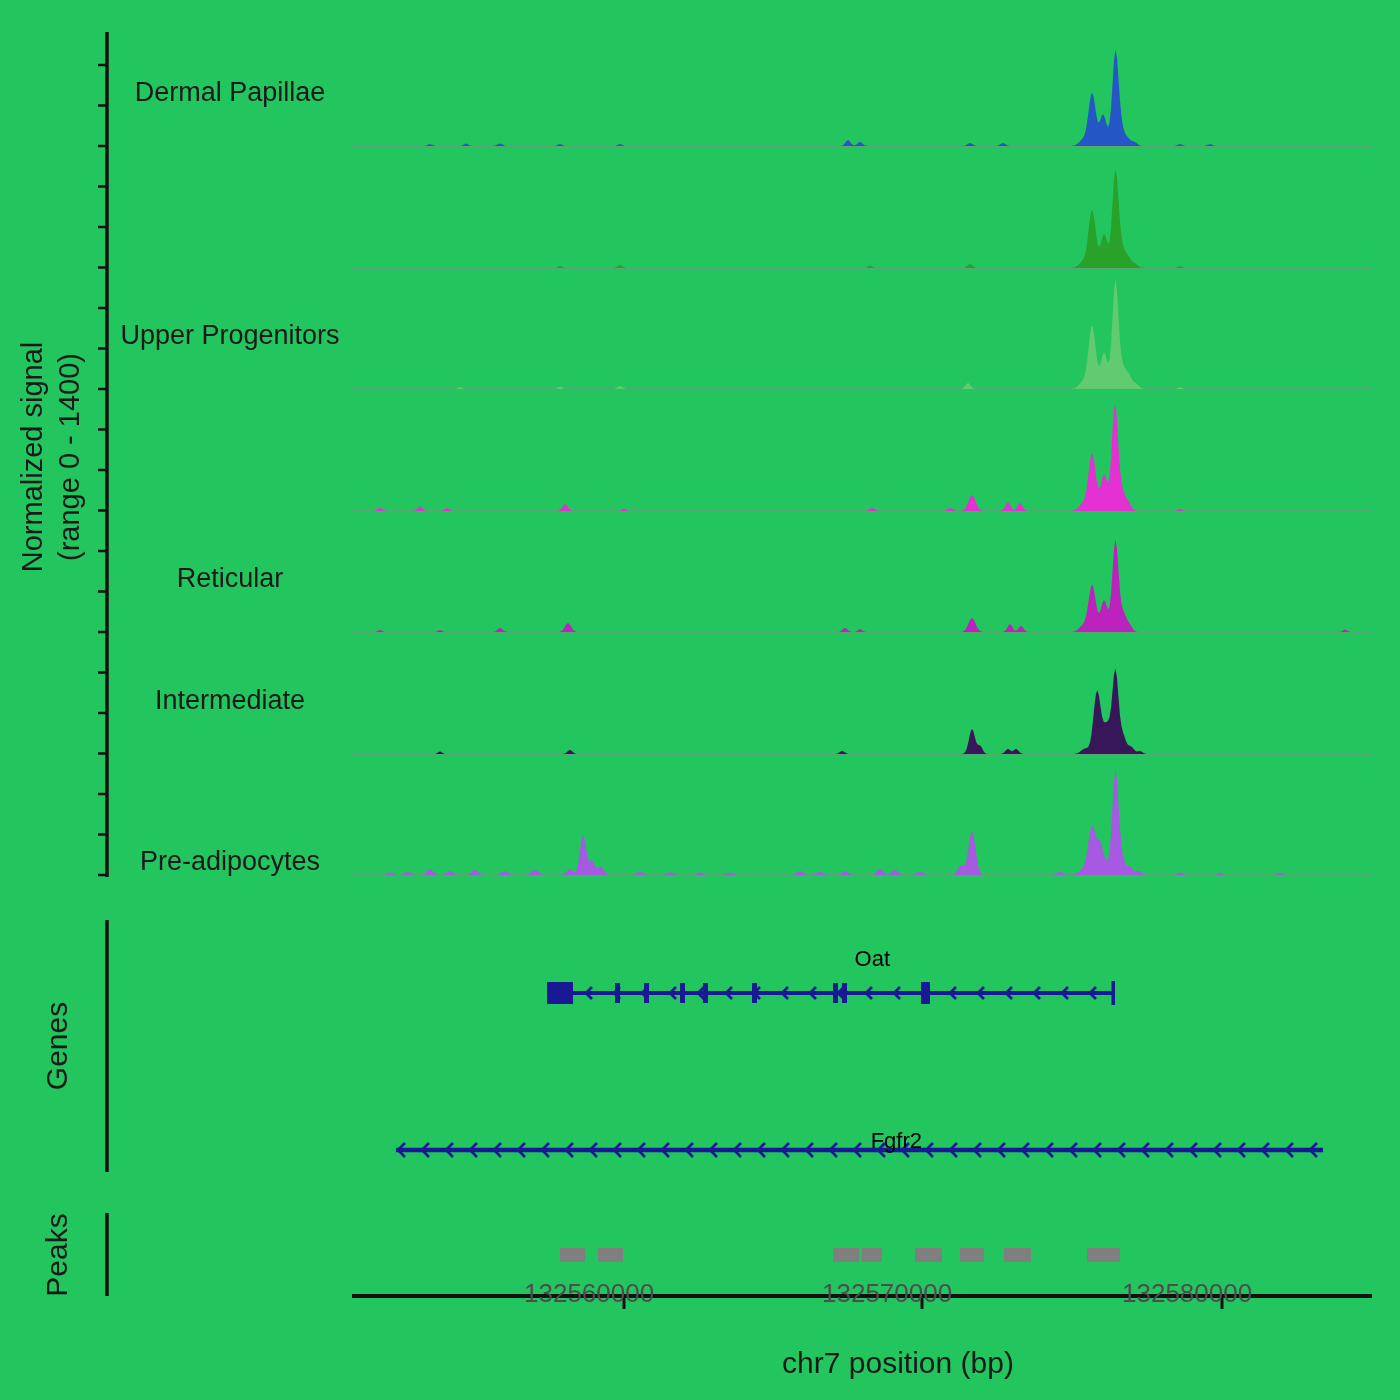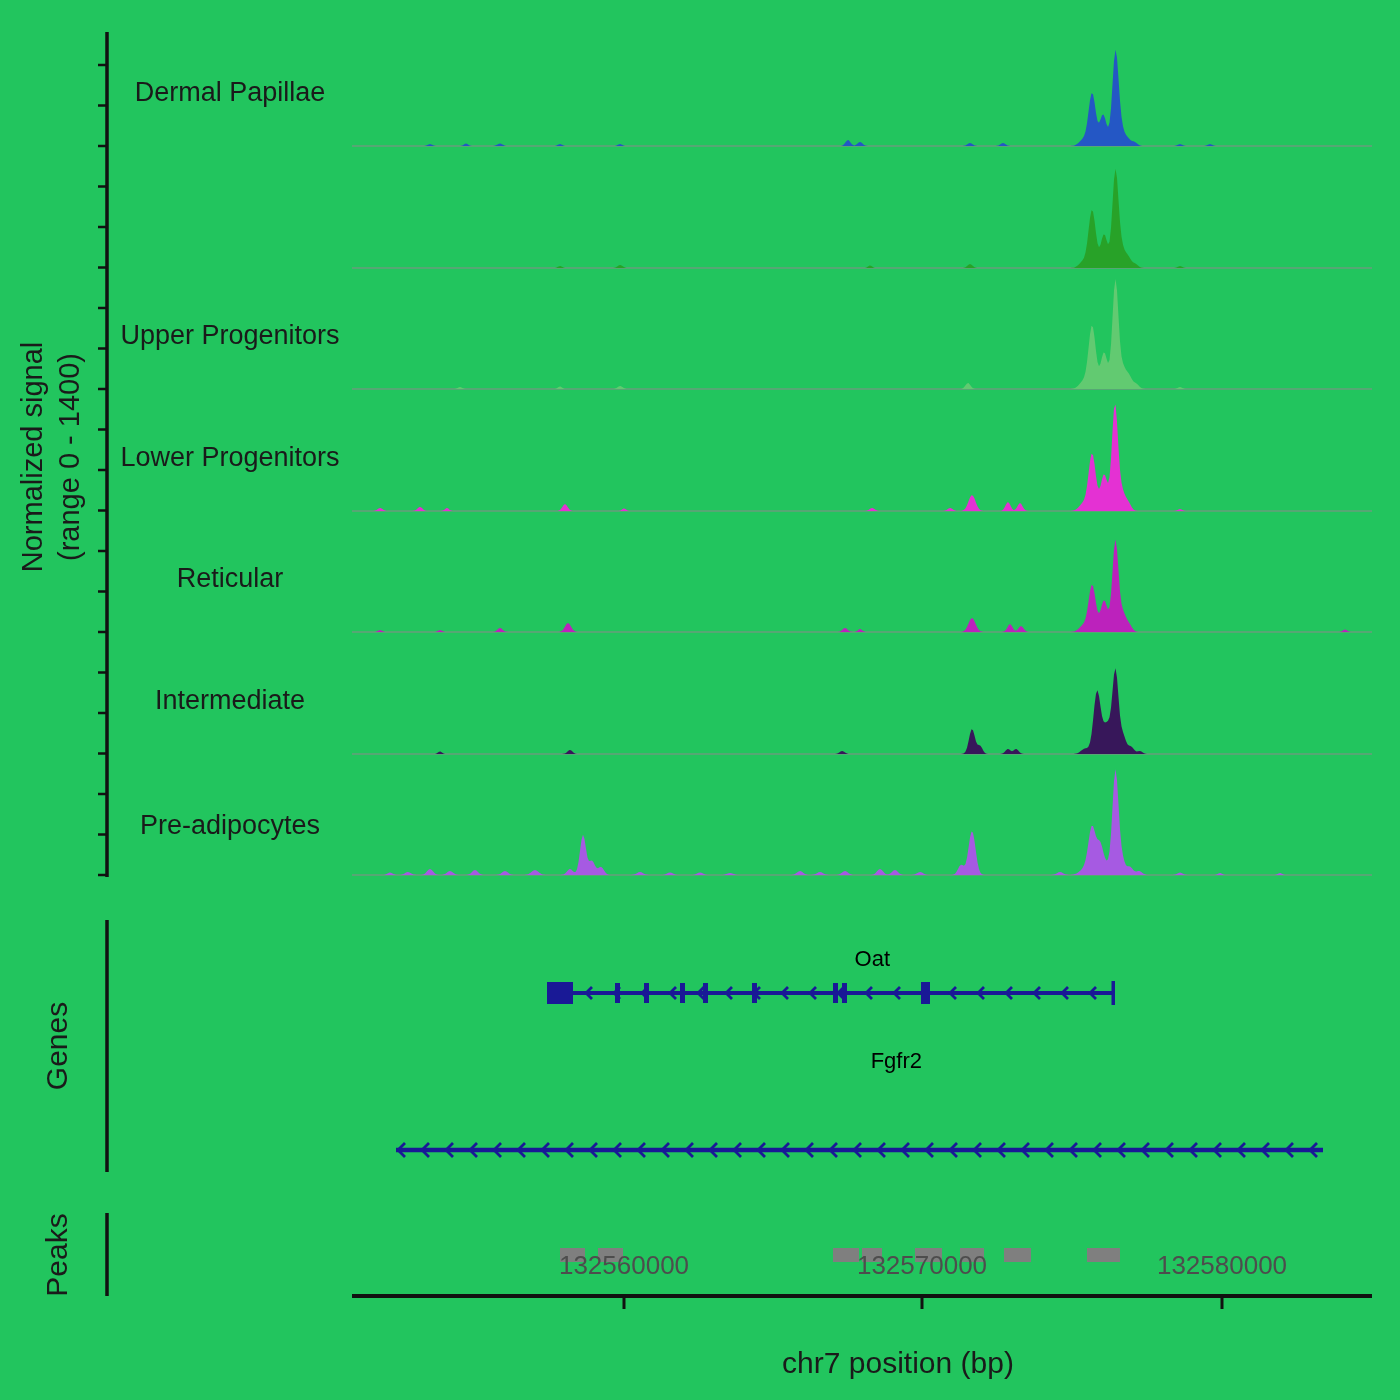--- a/index.html
+++ b/index.html
@@ -5,21 +5,21 @@
   html,body{margin:0;padding:0;background:#ffffff;}
   #fig{position:relative;width:1400px;height:1400px;background:#22c55e;overflow:hidden;
        font-family:Liberation Sans, sans-serif;}
   #cv{position:absolute;left:0;top:0;}
   .lbl{position:absolute;color:#1a1a1a;}
   .track-label{left:110px;width:240px;text-align:center;font-size:27px;line-height:34px;}
   .rot{transform:rotate(-90deg);text-align:center;}
   .ylab{left:-208px;top:419px;width:520px;height:76px;font-size:29px;line-height:37px;}
   .section-label{width:240px;height:36px;font-size:30px;line-height:36px;left:-63px;}
   .gene-label{width:120px;text-align:right;font-size:22px;color:#000;}
-  .xtick{top:1250px;width:200px;text-align:center;font-size:26px;color:#4d4d4d;}
+  .xtick{top:1278px;width:200px;font-size:26px;color:#4d4d4d;}
   .xtitle{left:698px;top:1346px;width:400px;text-align:center;font-size:30px;color:#1a1a1a;}
 </style>
 </head>
 <body>
 
 <div id="fig">
   <svg id="cv" width="1400" height="1400">
       <g>
         <line x1="107" y1="32" x2="107" y2="877" stroke="#111111" stroke-width="3.5"></line>
         <line x1="98" y1="65" x2="107" y2="65" stroke="#111111" stroke-width="2.5"></line>
@@ -161,32 +161,31 @@
       <g>
         <line x1="352" y1="1296" x2="1372" y2="1296" stroke="#111111" stroke-width="4"></line>
         <line x1="624" y1="1296" x2="624" y2="1309" stroke="#111111" stroke-width="3"></line>
         <line x1="922" y1="1296" x2="922" y2="1309" stroke="#111111" stroke-width="3"></line>
         <line x1="1222" y1="1296" x2="1222" y2="1309" stroke="#111111" stroke-width="3"></line>
       </g>
     </svg>
 
   <div class="lbl track-label" style="top:75px">Dermal Papillae</div>
   <div class="lbl track-label" style="top:318px">Upper Progenitors</div>
-  <div class="lbl track-label" style="top:440px">Lower Progenitors</div>
   <div class="lbl track-label" style="top:561px">Reticular</div>
   <div class="lbl track-label" style="top:683px">Intermediate</div>
-  <div class="lbl track-label" style="top:808px">Pre-adipocytes</div>
+  <div class="lbl track-label" style="top:844px">Pre-adipocytes</div>
 
   <div class="lbl rot ylab">
     <div>Normalized signal</div>
     <div>(range 0 - 1400)</div>
   </div>
   <div class="lbl rot section-label" style="top:1028px">Genes</div>
   <div class="lbl rot section-label" style="top:1237px">Peaks</div>
 
   <div class="lbl gene-label" style="left:770px;top:946px">Oat</div>
-  <div class="lbl gene-label" style="left:802px;top:1048px">Fgfr2</div>
+  <div class="lbl gene-label" style="left:802px;top:1128px">Fgfr2</div>
 
   <div class="lbl xtick" style="left:524px">132560000</div>
   <div class="lbl xtick" style="left:822px">132570000</div>
   <div class="lbl xtick" style="left:1122px">132580000</div>
   <div class="lbl xtitle">chr7 position (bp)</div>
 </div>
 
 </body></html>

